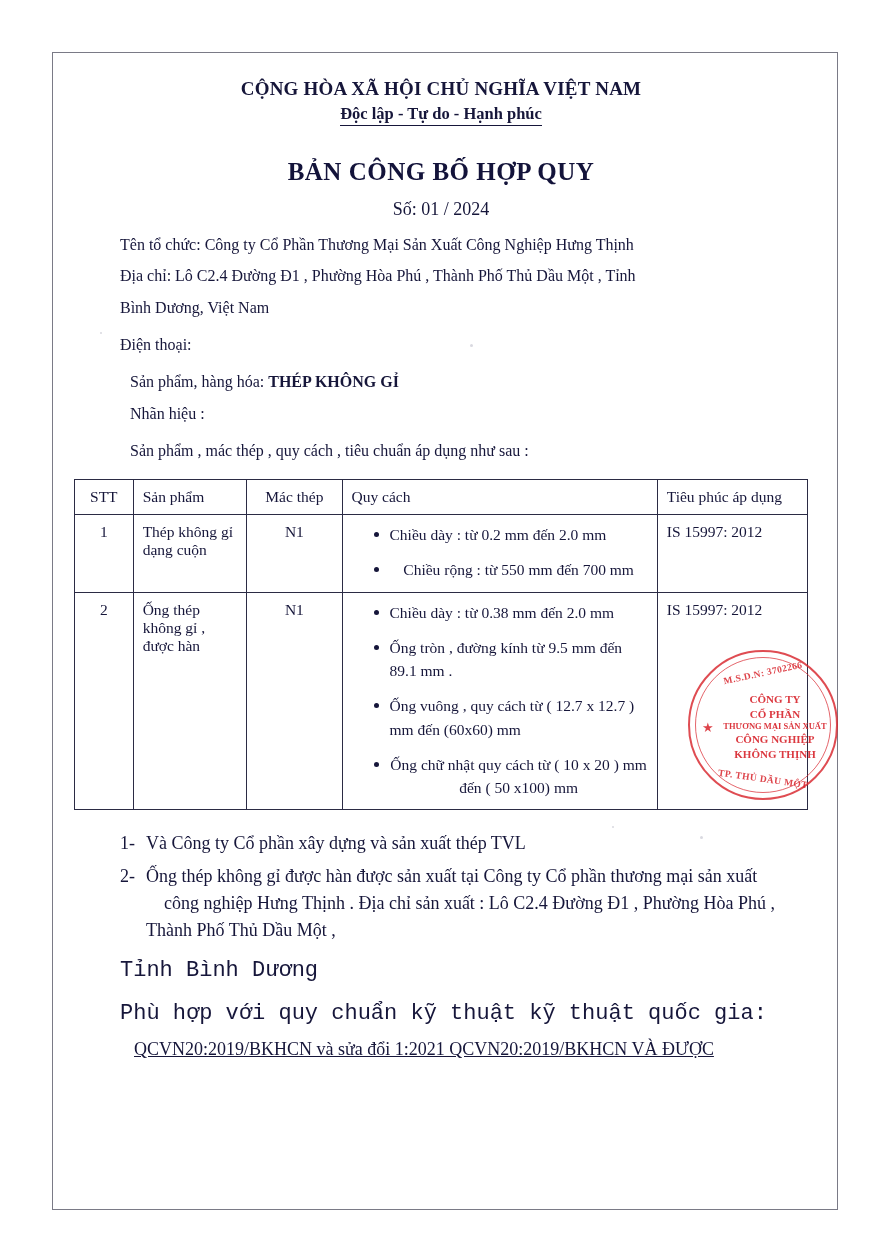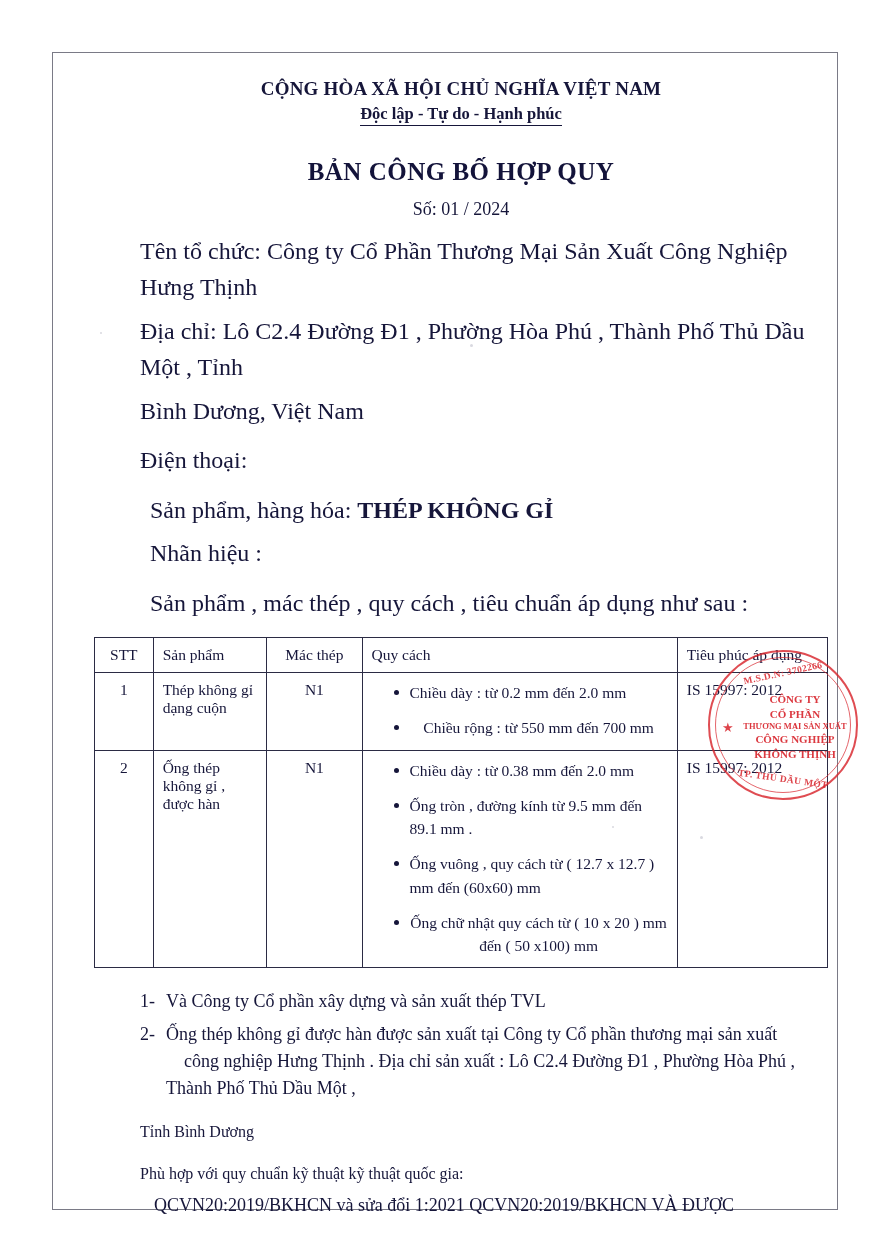--- a/index.html
+++ b/index.html
@@ -23,21 +23,21 @@
     top: 52px;
     width: 786px;
     height: 1158px;
     border: 1px solid #7a7a86;
     box-sizing: border-box;
     background: #fff;
   }
 
   .sheet {
     position: absolute;
-    left: 68px;
+    left: 48px;
     top: 52px;
     width: 786px;
     height: 992px;
     box-sizing: border-box;
     padding: 18px 26px 10px 26px;
   }
 
   
   .nation {
     text-align: center;
@@ -68,21 +68,21 @@
   }
   .doc-number {
     text-align: center;
     font-size: 18px;
     margin-top: 13px;
     color: #16163a;
   }
 
   
   .para {
-    font-size: 24px;
+    font-size: 16px;
     line-height: 1.52;
     margin-top: 13px;
     padding-left: 46px;
     color: #16163a;
   }
   .para.tight { margin-top: 7px; }
   .para.indent2 { padding-left: 56px; }
   .para b { font-weight: bold; }
 
   
@@ -140,37 +140,38 @@
     line-height: 1.5;
     margin-bottom: 6px;
     display: flex;
     color: #16163a;
   }
   .note .num { width: 26px; flex: none; }
   .note .txt { flex: 1; }
   .note .txt .ind { display: block; }
 
   .footer-para {
-    font-size: 16px;
+    font-size: 22px;
     line-height: 1.5;
-    margin-top: 18px;
+    margin-top: 10px;
     padding-left: 46px;
     color: #16163a;
+    font-family: Liberation Mono, monospace;
   }
   .footer-block {
     font-size: 18px;
     line-height: 1.55;
     margin-top: 6px;
     padding-left: 46px;
     padding-right: 4px;
     text-align: justify;
     text-justify: inter-word;
     color: #16163a;
   }
-  .footer-block .l1 { display: block; padding-left: 14px; }
+  .footer-block .l1 { display: block; padding-left: 14px; text-decoration: underline; }
   .footer-block .l2 { display: block; }
 
   
   .stamp {
     position: absolute;
     right: -4px;
     top: 598px;
     width: 150px;
     height: 150px;
     pointer-events: none;

